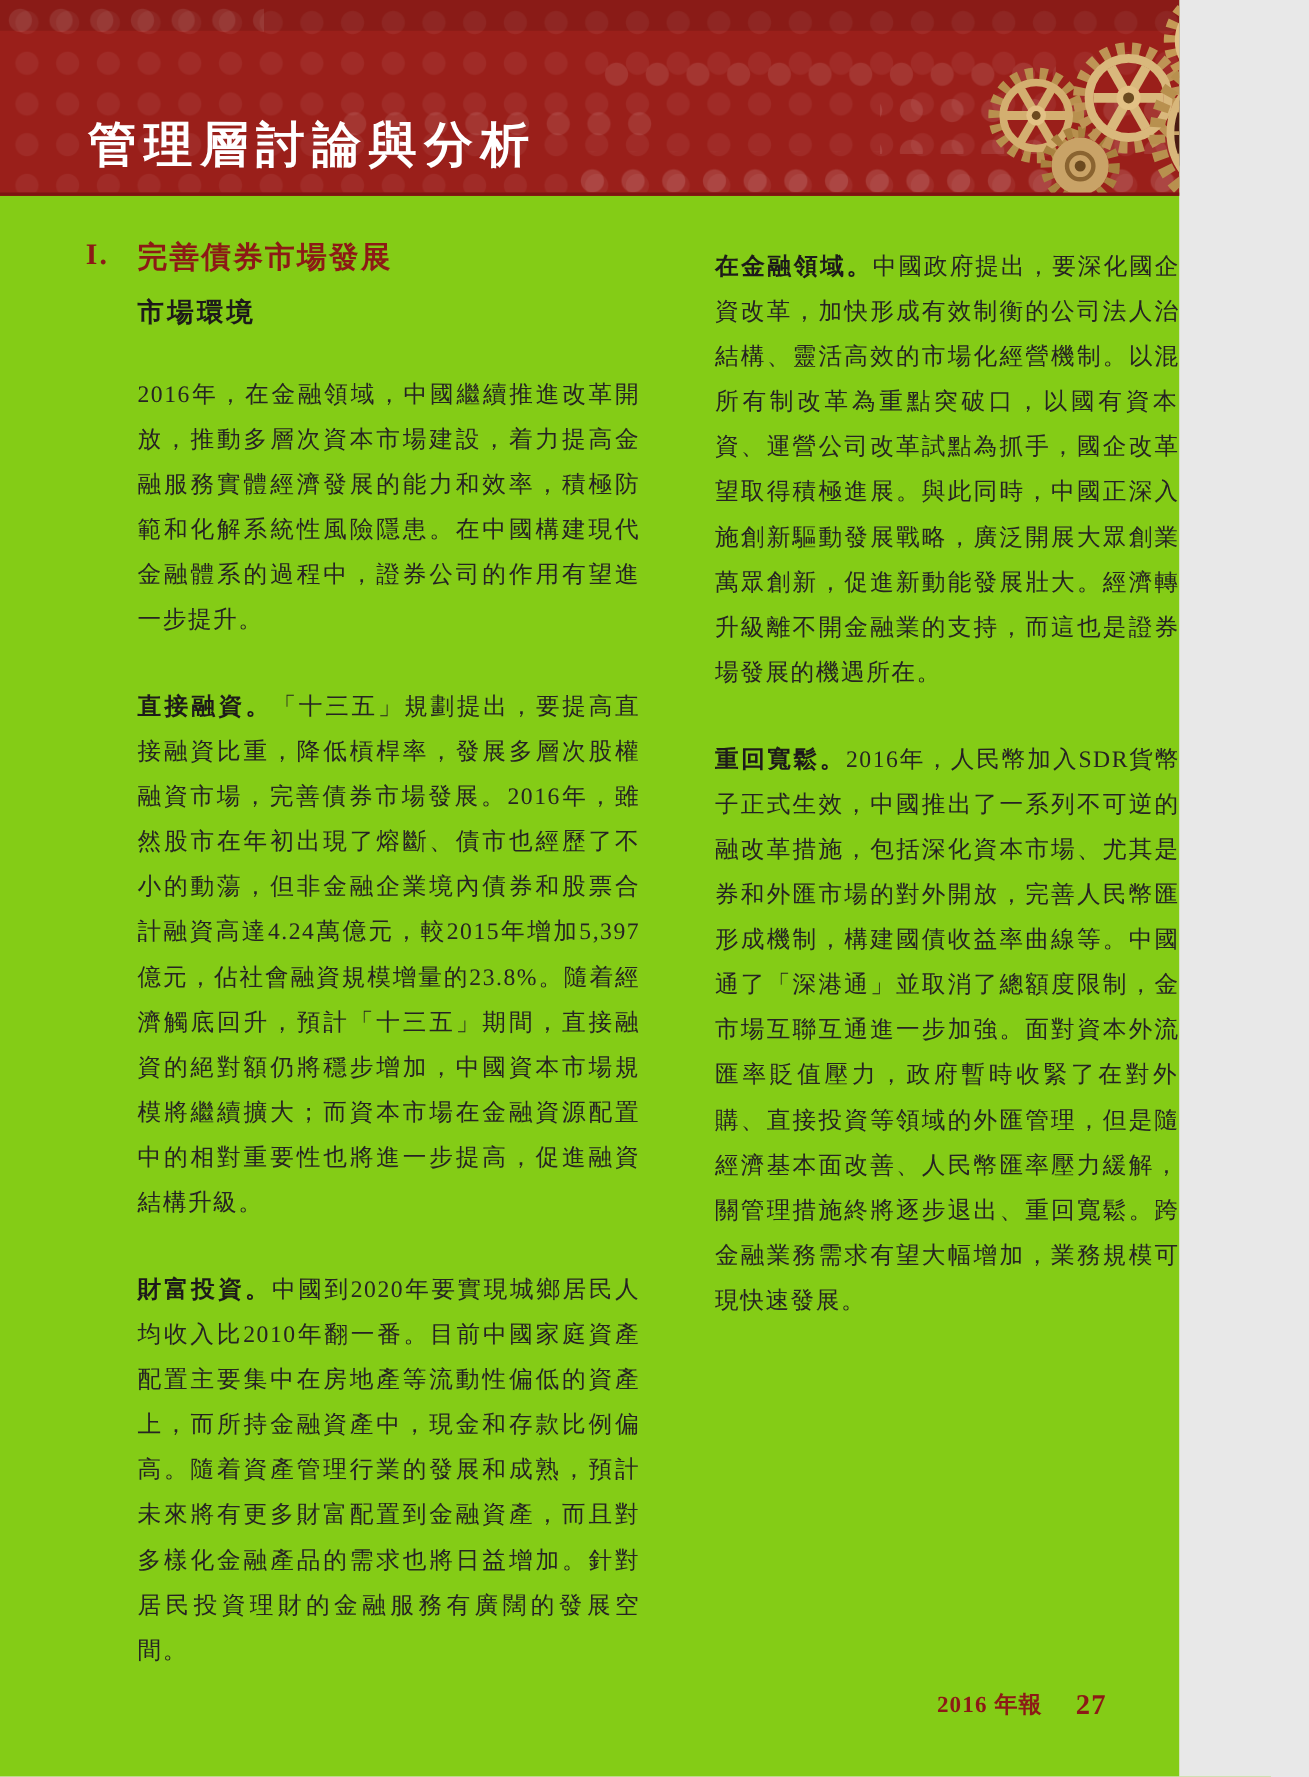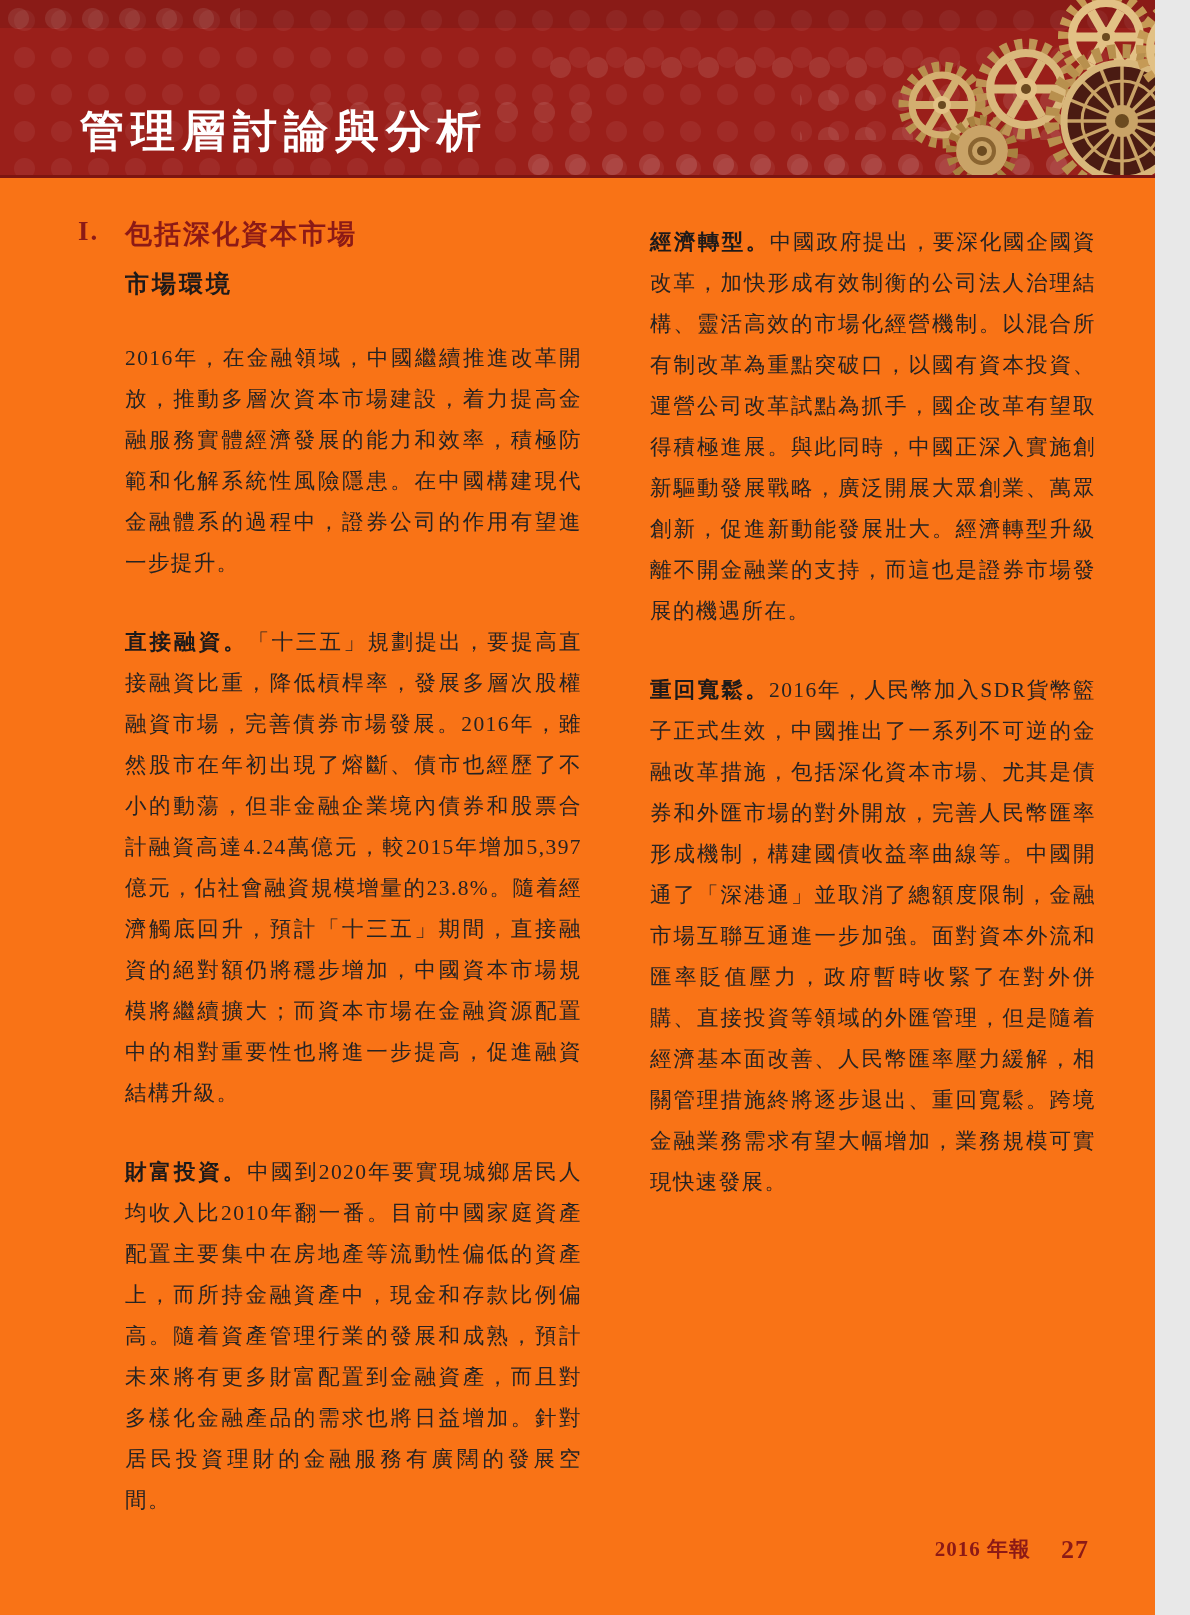--- a/index.html
+++ b/index.html
@@ -1,19 +1,19 @@
 <!DOCTYPE html>
 <html lang="zh-Hant"><head>
 <meta charset="utf-8">
 <style>
   html,body{margin:0;padding:0;background:#e8e8e8;}
   .page{
     position:relative;
-    width:1155px;height:1615px;
-    background:#f97316;
+    width:1072px;height:1615px;
+    background:#84cc16;
     overflow:hidden;
     font-family:"Liberation Serif","DejaVu Serif",serif;
     color:#262323;
   }
   
   .banner{
     position:absolute;left:0;top:0;width:1190px;height:175px;
     background:#9a1f1a;
     border-bottom:3px solid #7d1511;
     overflow:hidden;
@@ -153,33 +153,33 @@
     </svg>
 
     <div class="banner-title">管理層討論與分析</div>
   </div>
 
   <div class="content">
 
     <div class="col-left">
       <div class="sec-head">
         <span class="sec-num">I.</span>
-        <span>包括深化資本市場</span>
+        <span>完善債券市場發展</span>
       </div>
       <div class="sub-head">市場環境</div>
 
       <p class="para"><b class="lead"></b><span>2016年，在金融領域，中國繼續推進改革開放，推動多層次資本市場建設，着力提高金融服務實體經濟發展的能力和效率，積極防範和化解系統性風險隱患。在中國構建現代金融體系的過程中，證券公司的作用有望進一步提升。</span></p>
 
       <p class="para"><b class="lead">直接融資。</b><span>「十三五」規劃提出，要提高直接融資比重，降低槓桿率，發展多層次股權融資市場，完善債券市場發展。2016年，雖然股市在年初出現了熔斷、債市也經歷了不小的動蕩，但非金融企業境內債券和股票合計融資高達4.24萬億元，較2015年增加5,397億元，佔社會融資規模增量的23.8%。隨着經濟觸底回升，預計「十三五」期間，直接融資的絕對額仍將穩步增加，中國資本市場規模將繼續擴大；而資本市場在金融資源配置中的相對重要性也將進一步提高，促進融資結構升級。</span></p>
 
       <p class="para"><b class="lead">財富投資。</b><span>中國到2020年要實現城鄉居民人均收入比2010年翻一番。目前中國家庭資產配置主要集中在房地產等流動性偏低的資產上，而所持金融資產中，現金和存款比例偏高。隨着資產管理行業的發展和成熟，預計未來將有更多財富配置到金融資產，而且對多樣化金融產品的需求也將日益增加。針對居民投資理財的金融服務有廣闊的發展空間。</span></p>
     </div>
 
     <div class="col-right">
-      <p class="para"><b class="lead">經濟轉型。</b><span>中國政府提出，要深化國企國資改革，加快形成有效制衡的公司法人治理結構、靈活高效的市場化經營機制。以混合所有制改革為重點突破口，以國有資本投資、運營公司改革試點為抓手，國企改革有望取得積極進展。與此同時，中國正深入實施創新驅動發展戰略，廣泛開展大眾創業、萬眾創新，促進新動能發展壯大。經濟轉型升級離不開金融業的支持，而這也是證券市場發展的機遇所在。</span></p>
+      <p class="para"><b class="lead">在金融領域。</b><span>中國政府提出，要深化國企國資改革，加快形成有效制衡的公司法人治理結構、靈活高效的市場化經營機制。以混合所有制改革為重點突破口，以國有資本投資、運營公司改革試點為抓手，國企改革有望取得積極進展。與此同時，中國正深入實施創新驅動發展戰略，廣泛開展大眾創業、萬眾創新，促進新動能發展壯大。經濟轉型升級離不開金融業的支持，而這也是證券市場發展的機遇所在。</span></p>
 
       <p class="para"><b class="lead">重回寬鬆。</b><span>2016年，人民幣加入SDR貨幣籃子正式生效，中國推出了一系列不可逆的金融改革措施，包括深化資本市場、尤其是債券和外匯市場的對外開放，完善人民幣匯率形成機制，構建國債收益率曲線等。中國開通了「深港通」並取消了總額度限制，金融市場互聯互通進一步加強。面對資本外流和匯率貶值壓力，政府暫時收緊了在對外併購、直接投資等領域的外匯管理，但是隨着經濟基本面改善、人民幣匯率壓力緩解，相關管理措施終將逐步退出、重回寬鬆。跨境金融業務需求有望大幅增加，業務規模可實現快速發展。</span></p>
     </div>
 
   </div>
 
   <div class="footer">
     <span>2016 年報</span>
     <span class="pageno">27</span>
   </div>

